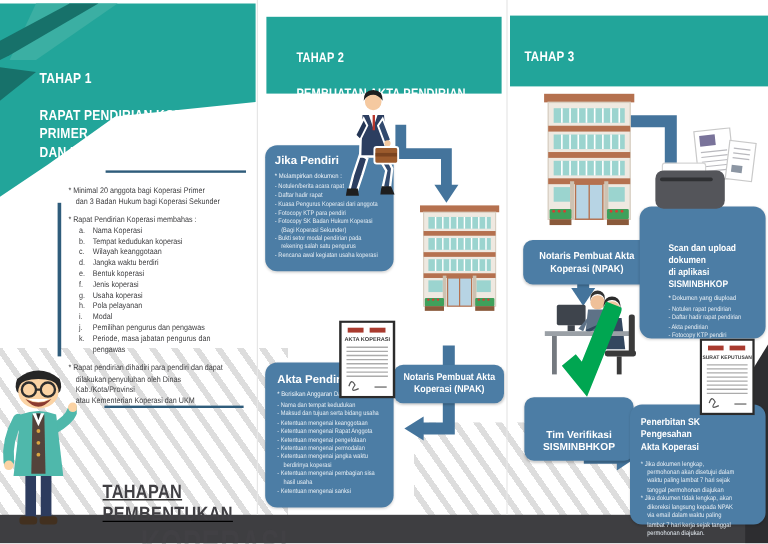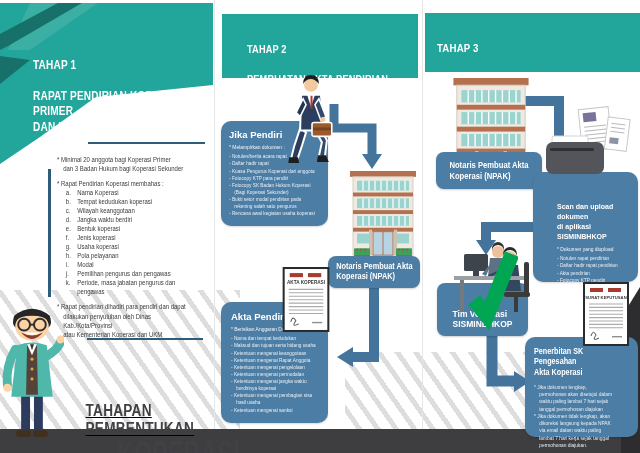--- a/index.html
+++ b/index.html
@@ -19,22 +19,22 @@
   .stage-head-1{color:#fff;font-weight:bold;font-size:12px;line-height:1.3;letter-spacing:.2px;}
   .band{background:#22A59A;}
   
   .bluebox{background:#4C7DA5;border-radius:10px;color:#fff;box-shadow:0 1px 2px rgba(0,0,0,.15);}
   .bx-title{font-weight:bold;font-size:9.5px;color:#fff;margin-bottom:4px;}
   .bx-title-sm{font-weight:bold;font-size:8px;line-height:1.25;color:#fff;margin-bottom:4px;}
   .wlist{color:#E7EEF4;font-size:5.4px;line-height:1.32;}
   .wlist .li{padding-left:6px;text-indent:-6px;}
   .intro{color:#F2F6FA;font-size:5.6px;line-height:1.3;margin-bottom:2px;padding-left:6px;text-indent:-6px;}
   .blabel{background:#4C7DA5;border-radius:8px;color:#fff;font-weight:bold;font-size:8.2px;
-          line-height:1.25;text-align:left;display:flex;align-items:center;justify-content:center;
-          box-shadow:0 1px 2px rgba(0,0,0,.2);}
+          line-height:1.25;text-align:center;display:flex;align-items:center;justify-content:center;
+          box-shadow:0 1px 2px rgba(0,0,0,.2);margin-top:48px;}
   
   .p1list{font-size:6.8px;line-height:1.33;color:#3C3C3E;}
   .p1list .li{padding-left:7px;text-indent:-7px;white-space:pre-line;}
   .p1list .row{display:flex;padding-left:10px;}
   .p1list .k{width:13px;flex:none;}
   .rule{background:#2F5C7B;height:2px;}
   .stripes{background:repeating-linear-gradient(55deg,rgba(150,150,150,0) 0 10px,rgba(150,150,150,.32) 10px 15px);}
   .footer-bar{background:#3E3E41;}
   .ft1{font-weight:bold;font-size:16px;color:#414044;letter-spacing:.3px;}
   .ft2{font-weight:bold;font-size:36px;color:#414044;line-height:.95;letter-spacing:.5px;}

